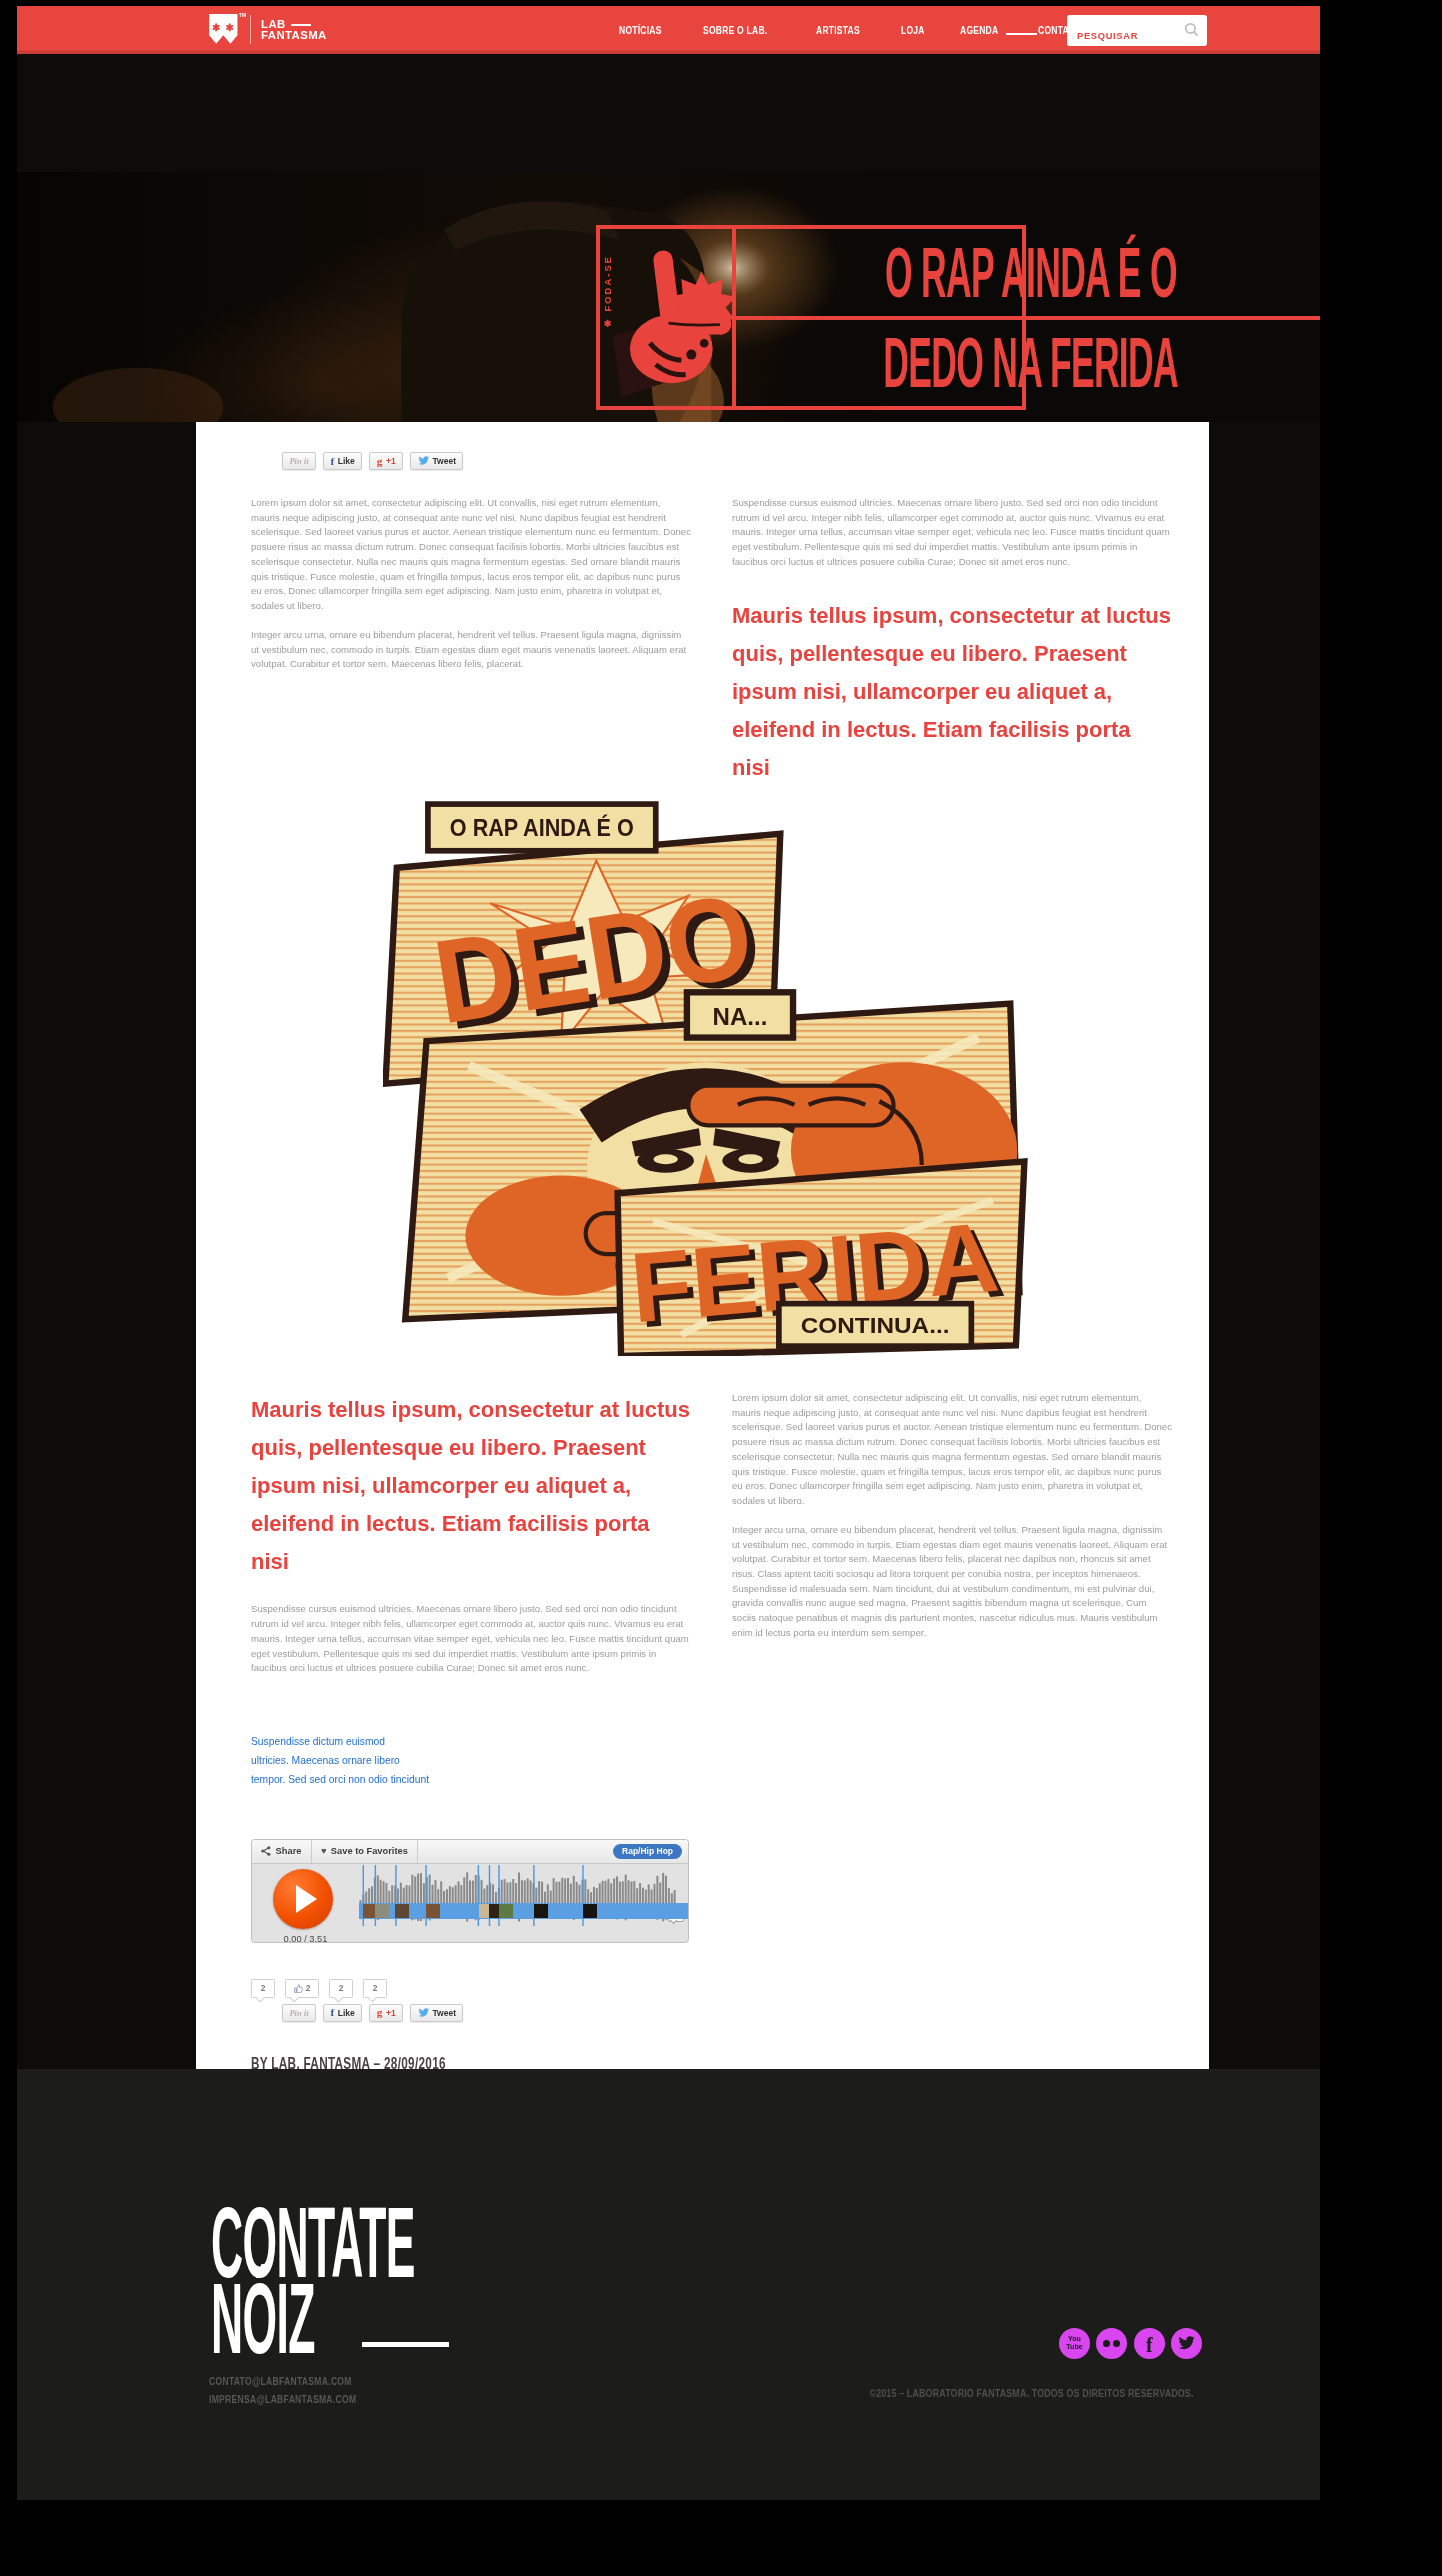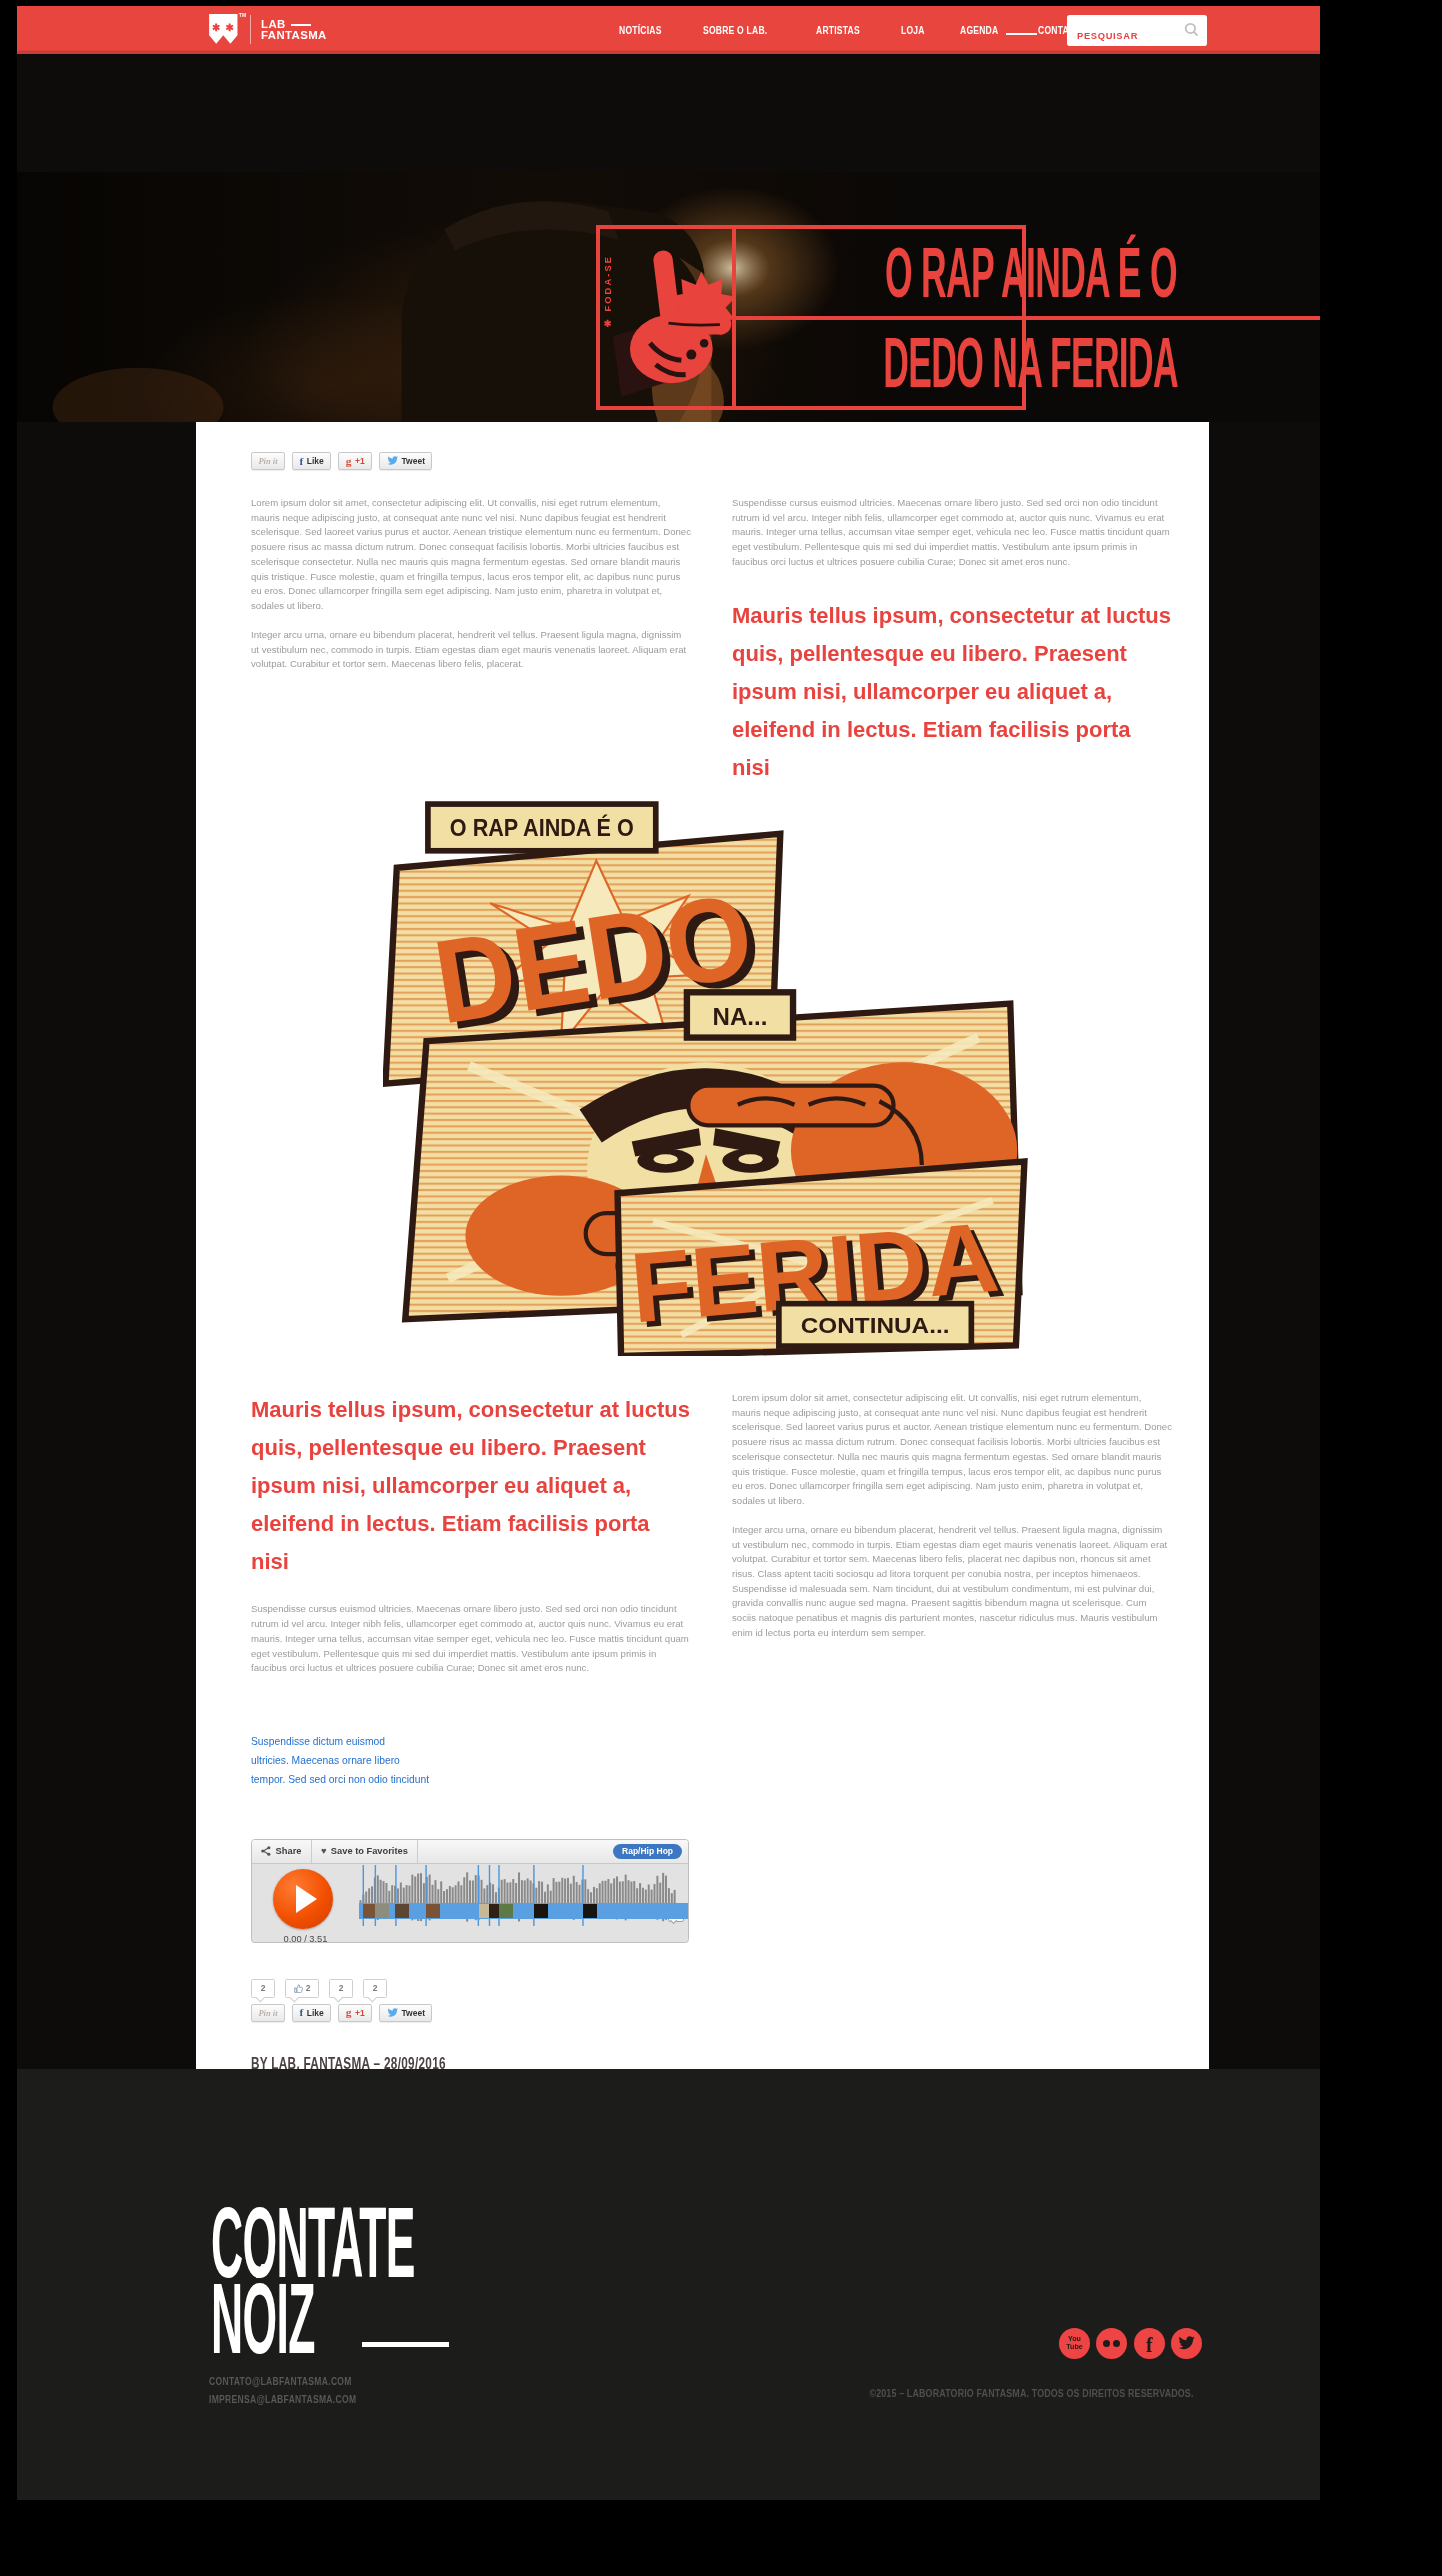--- a/index.html
+++ b/index.html
@@ -65,21 +65,21 @@
   .byline { margin-top:33px; color:#4B4044; font-size:15.7px; font-weight:bold; }
   .byline .cx { transform:scaleX(.75); letter-spacing:0.4px; }
 
   
   .share-row { display:flex; align-items:flex-end; gap:7.1px; }
   .share-row.top-row { position:absolute; left:55px; top:30px; }
   .share-row.bottom-row { margin-top:5.7px; }
   .sbtn { height:18px; display:inline-flex; align-items:center; gap:3.6px; padding:0 6.4px;
     border:0.7px solid #c9c9c9; border-radius:2.1px; background:linear-gradient(#fdfdfd,#e9e9e9);
     font-size:8.5px; font-weight:bold; color:#333; cursor:pointer; box-shadow:0 0.7px 0.7px rgba(0,0,0,.08); }
-  .sbtn.pinit { color:#b9b2ac; font-family:"Liberation Serif", serif; font-style:italic; }
+  .sbtn.pinit { color:#b9b2ac; font-family:"Liberation Serif", serif; font-style:italic;margin-left:31px; }
   .sbtn .fb-f { color:#3b5998; font-family:"Liberation Serif",serif; font-size:11.4px; font-weight:bold; line-height:8.5px; }
   .sbtn .g-g { color:#DD4B39; font-family:"Liberation Serif",serif; font-size:11.4px; font-weight:bold; line-height:8.5px; }
   .sbtn.gplus { color:#D14836; }
   .sbtn .tw-bird { width:11.4px; height:9.3px; }
   .counts-row { display:flex; gap:10px; margin-top:36px; }
   .bubble { position:relative; min-width:24px; height:19px; padding:0 5.7px; background:#fff; border:0.7px solid #cfcfcf; border-radius:1.4px;
     display:flex; align-items:center; justify-content:center; gap:2.8px; color:#7a7a7a; font-size:8.5px; font-weight:bold; }
   .bubble::after { content:''; position:absolute; left:5px; bottom:-3.6px; width:5.7px; height:5.7px; background:#fff;
     border-right:0.7px solid #cfcfcf; border-bottom:0.7px solid #cfcfcf; transform:rotate(45deg); }
   .bubble.wide { min-width:34px; }
@@ -114,21 +114,21 @@
 
   
   .footer { position:absolute; left:17px; top:2069px; width:1303px; height:431px; background:#1C1C1A; }
   .footer-heading { position:absolute; left:194px; top:135px; color:#fff; font-weight:bold; font-size:101px; line-height:76px; }
   .footer-heading .cx { transform:scaleX(.44); letter-spacing:-1.4px; }
   .footer-dash { position:absolute; left:345px; top:273px; width:87px; height:5px; background:#fff; }
   .footer-emails { position:absolute; left:192px; top:303px; }
   .footer-emails a { display:block; color:#585858; font-size:11.4px; font-weight:bold; line-height:18px; text-decoration:none; }
   .footer-emails .cx { transform:scaleX(.75); letter-spacing:0.4px; }
   .footer-social { position:absolute; left:1042px; top:259px; display:flex; gap:6.4px; }
-  .soc { width:31px; height:31px; border-radius:50%; background:#ef4444; color:#1C1C1A;
+  .soc { width:31px; height:31px; border-radius:50%; background:#d946ef; color:#1C1C1A;
     display:flex; align-items:center; justify-content:center; cursor:pointer; }
   .soc.yt { flex-direction:column; font-size:7.1px; font-weight:bold; line-height:7.1px; }
   .soc.fl { gap:2.8px; }
   .soc.fl i { width:7.1px; height:7.1px; border-radius:50%; background:#1C1C1A; }
   .soc.fb { font-family:"Liberation Serif",serif; font-size:20px; font-weight:bold; padding-top:4.3px; }
   .copyright { position:absolute; left:695px; top:318px; width:482px; text-align:right;
     color:#4F4F4F; font-size:11.4px; font-weight:bold; }
   .copyright .cx-r { transform:scaleX(.78); letter-spacing:0.2px; }
 </style>
 </head>

